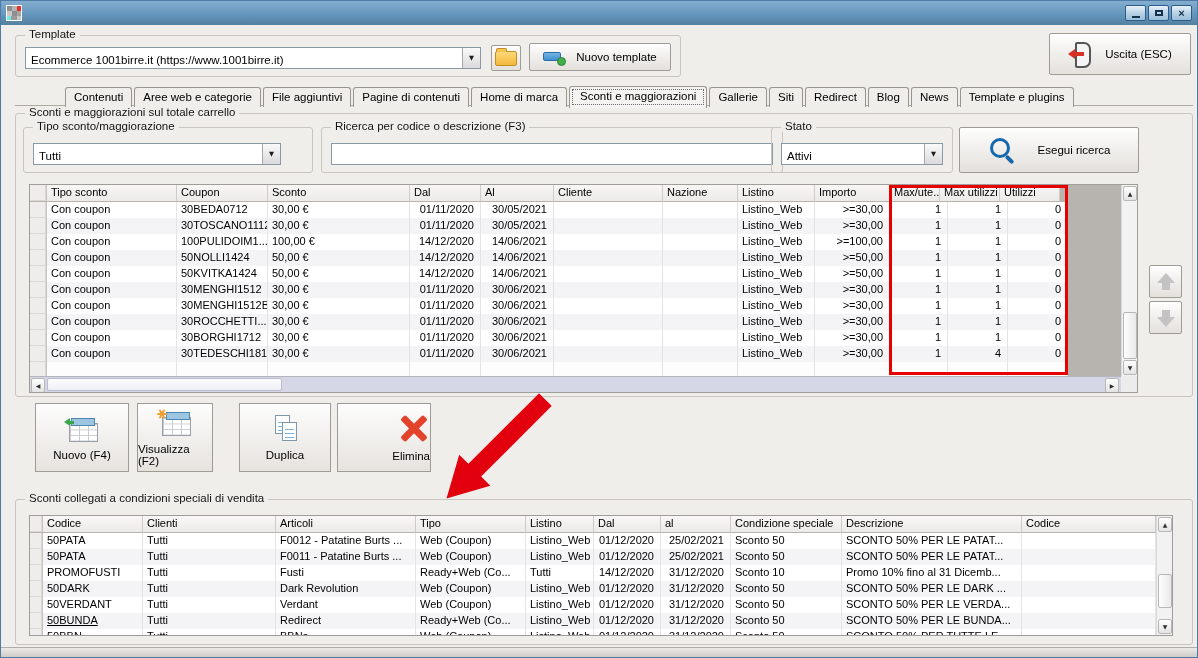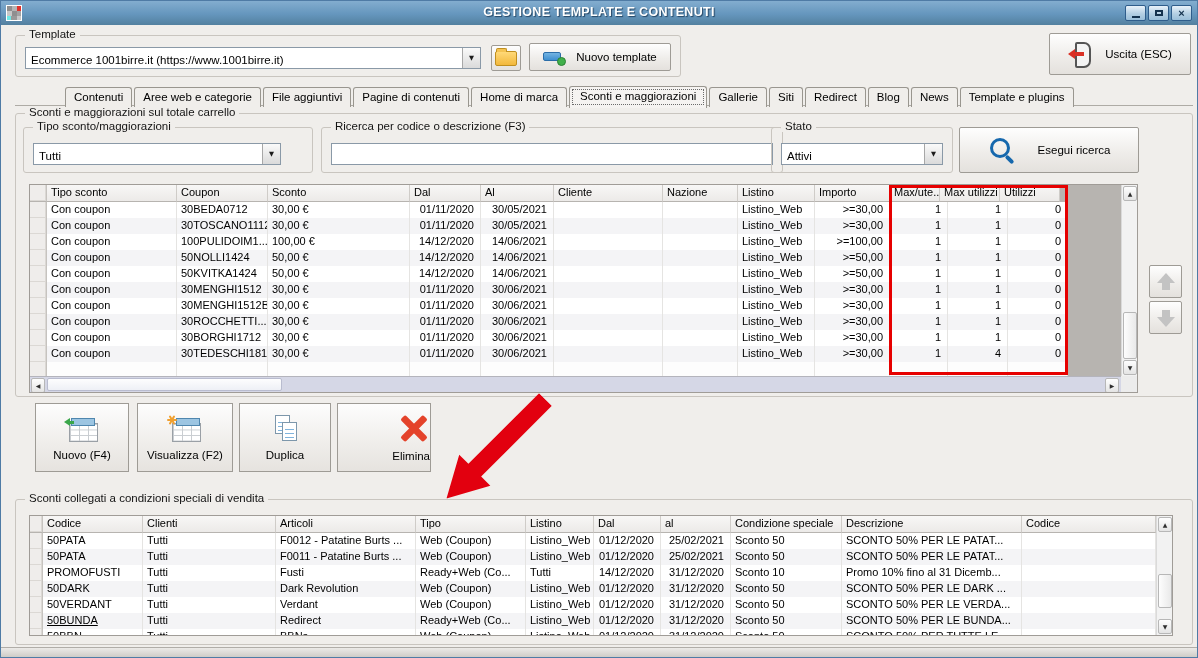--- a/index.html
+++ b/index.html
@@ -93,21 +93,20 @@
       <rect x="0" y="0" width="16" height="16" fill="#ffffff"></rect>
       <rect x="1" y="1" width="14" height="14" fill="#c7c7c7"></rect>
       <rect x="1" y="1" width="5" height="5" fill="#8f8f8f"></rect>
       <rect x="6" y="6" width="5" height="5" fill="#8f8f8f"></rect>
       <rect x="6" y="1" width="5" height="5" fill="#b5b5b5"></rect>
       <rect x="11" y="1" width="4" height="5" fill="#e0312a"></rect>
       <rect x="1" y="11" width="4" height="4" fill="#6fe9e5"></rect>
       <rect x="11" y="6" width="4" height="5" fill="#a3a3a3"></rect>
       <rect x="5" y="11" width="6" height="4" fill="#9a9a9a"></rect>
     </svg>
-    <div class="title">GESTIONE TEMPLATE E CONTENUTI</div>
     <div class="winbtn wb-min">
         <i></i>
       </div>
     <div class="winbtn wb-max">
         <i></i>
       </div>
     <div class="winbtn wb-close">×</div>
   </div>
 
   <div class="groupbox" style="left:14px;top:34px;width:666px;height:42px;">
@@ -150,21 +149,21 @@
       <div class="tab">News</div>
       <div class="tab">Template e plugins</div>
     </div>
   <div class="tab-underline"></div>
 
   <div class="groupbox" style="left:14px;top:112px;width:1178px;height:284px;">
     <span class="gb-label">Sconti e maggiorazioni sul totale carrello</span>
   </div>
 
   <div class="groupbox" style="left:22px;top:126px;width:290px;height:46px;">
-    <span class="gb-label">Tipo sconto/maggiorazioni</span>
+    <span class="gb-label">Tipo sconto/maggiorazione</span>
   </div>
   <div class="combo" style="left:32px;top:142px;width:248px;height:22px;">
     <span class="val">Tutti</span>
     <span class="dd">▼</span>
   </div>
 
   <div class="groupbox" style="left:320px;top:126px;width:462px;height:46px;">
     <span class="gb-label">Ricerca per codice o descrizione (F3)</span>
   </div>
   <input class="textinput" style="left: 330px; top: 142px; width: 442px; height: 22px;" value="">
@@ -397,21 +396,21 @@
 
   <div class="action-btn" style="left:34px;width:94px;">
     <span class="icon-table">
         <span class="tbl"></span>
         <span class="bar"></span>
         <span class="arrtri"></span>
         <span class="arrstem"></span>
       </span>
     <span>Nuovo (F4)</span>
   </div>
-  <div class="action-btn" style="left:136px;width:96px;">
+  <div class="action-btn" style="left:136px;width:76px;">
     <span class="icon-table"><span class="tbl"></span><span class="bar" style="left:9px;"></span><span class="star"><i></i><i></i><i></i></span></span>
     <span>Visualizza (F2)</span>
   </div>
   <div class="action-btn" style="left:238px;width:92px;">
     <span class="icon-copy">
         <span class="sh back"></span>
         <span class="sh front"></span>
       </span>
     <span>Duplica</span>
   </div>

